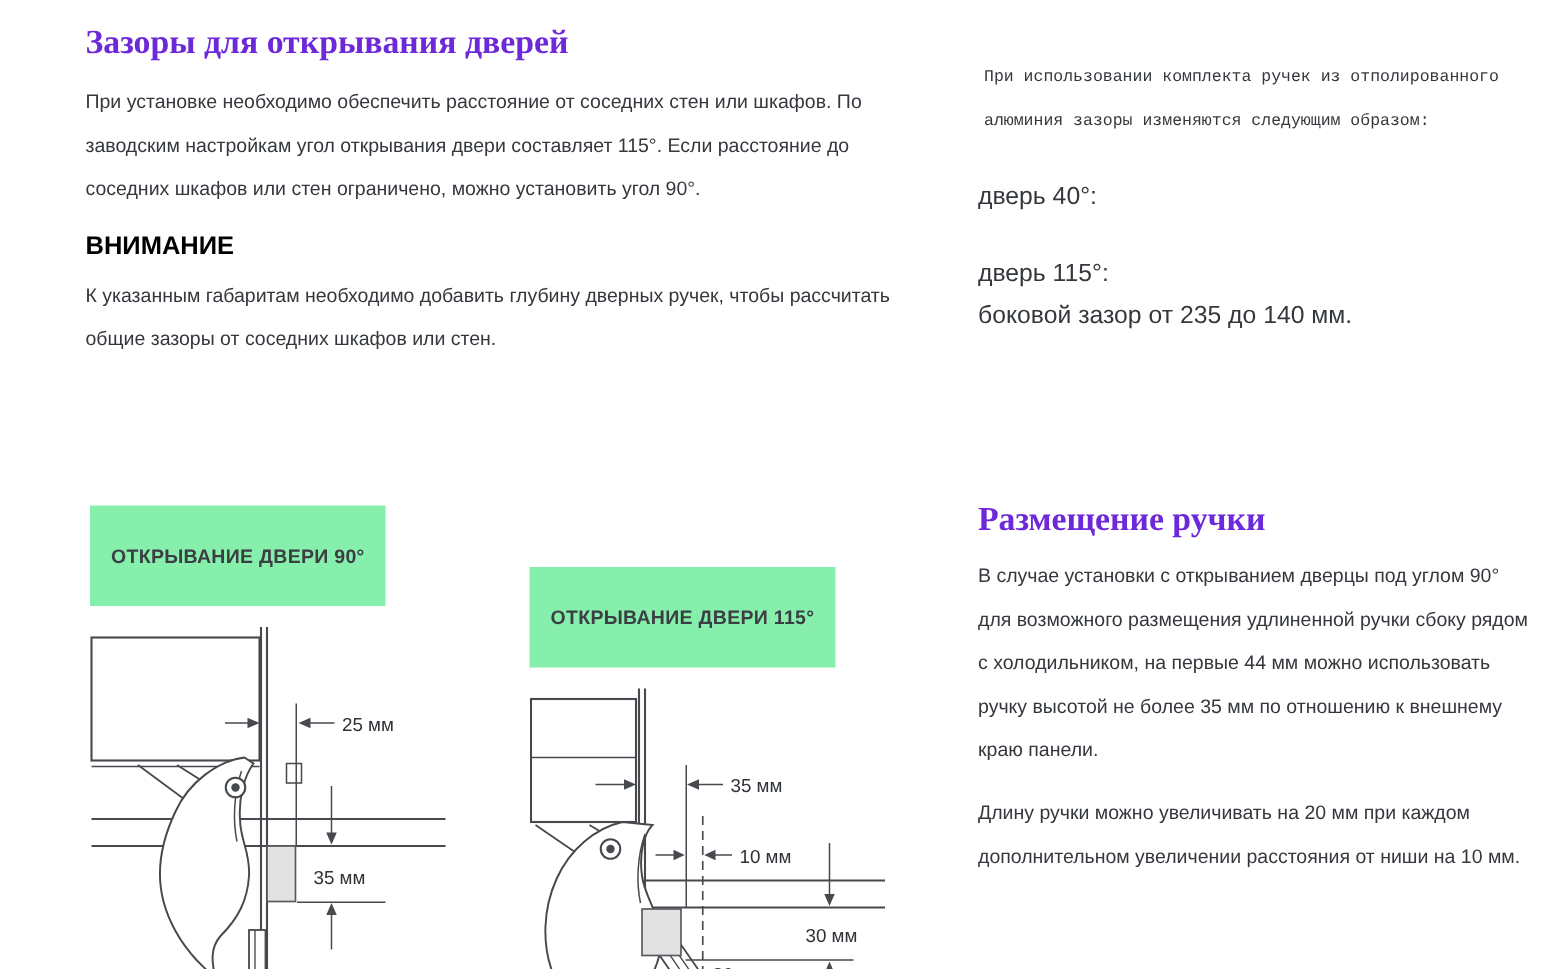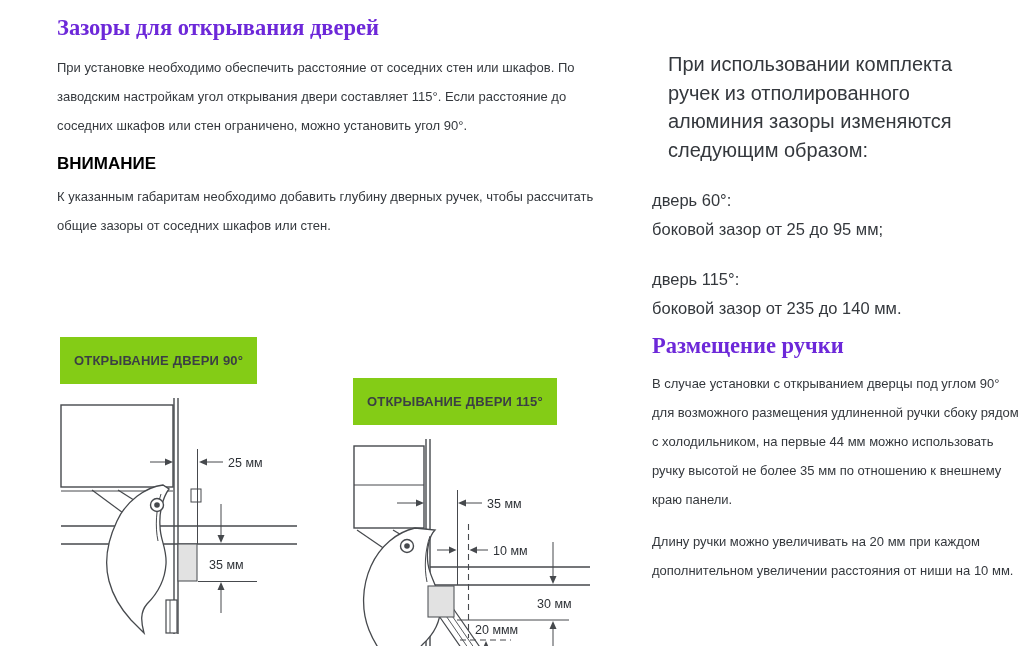--- a/index.html
+++ b/index.html
@@ -13,33 +13,33 @@
   .col-right{position:absolute;left:652px;top:34px;width:368px;}
   .col-right-bottom{position:absolute;left:652px;top:332px;width:368px;}
 
   h1.section-title{
     font-family:"Liberation Serif", serif;
     font-weight:bold;
     font-size:22.5px;line-height:1.22;
     color:#6d28d9;margin:0 0 0 0;
   }
   p.body-text{font-size:13px;line-height:29px;margin:12px 0 0 0;}
-  .col-right p.body-text{font-size:20px;line-height:28.5px;margin:16px;}
+  .col-right p.body-text{font-size:11px;line-height:28.5px;margin:4px;font-family:Liberation Mono, monospace;}
   h3.warning{font-size:17px;font-weight:bold;margin:13px 0 0 0;line-height:22px;color:#000000;}
   p.after-warning{margin-top:7px;}
 
   .spec-block{margin-top:22px;font-size:16.5px;line-height:28.5px;}
 
   .diagram{position:absolute;top:337px;}
   .diagram-90{left:60px;}
   .diagram-115{left:353px;margin-top:41px;}
   .diagram-label{
-    display:inline-block;background:#84cc16;color:#3b3f44;
+    display:inline-block;background:#86efac;color:#3b3f44;
     font-size:13px;font-weight:bold;letter-spacing:.2px;
-    padding:16px 14px;margin:0 0 13px 0;white-space:nowrap;
+    padding:26px 14px;margin:0 0 13px 0;white-space:nowrap;
   }
   .diagram svg{display:block;}
   .diagram svg text{
     font-family:"Liberation Sans", sans-serif;
     font-size:12.5px;fill:#2e3237;
   }
   .col-right-bottom p.body-text{margin-top:10px;}
   .col-right-bottom p.second{margin-top:13px;}
 </style>
 </head>
@@ -159,22 +159,21 @@
     <text x="134" y="70">35 мм</text>
     <text x="140" y="117">10 мм</text>
     <text x="184" y="170">30 мм</text>
     <text x="122" y="196">20 ммм</text>
   </svg>
 </div>
 
 <div class="col-right">
   <p class="body-text">При использовании комплекта ручек из отполированного алюминия зазоры изменяются следующим образом:</p>
   <div class="spec-block">
-    <div>дверь 60°:</div>
-    <div>боковой зазор от 25 до 95 мм;</div>
+    <div>дверь 40°:</div>
   </div>
   <div class="spec-block">
     <div>дверь 115°:</div>
     <div>боковой зазор от 235 до 140 мм.</div>
   </div>
 </div>
 
 <div class="col-right-bottom">
   <h1 class="section-title">Размещение ручки</h1>
   <p class="body-text">В случае установки с открыванием дверцы под углом 90° для возможного размещения удлиненной ручки сбоку рядом с холодильником, на первые 44 мм можно использовать ручку высотой не более 35 мм по отношению к внешнему краю панели.</p>

